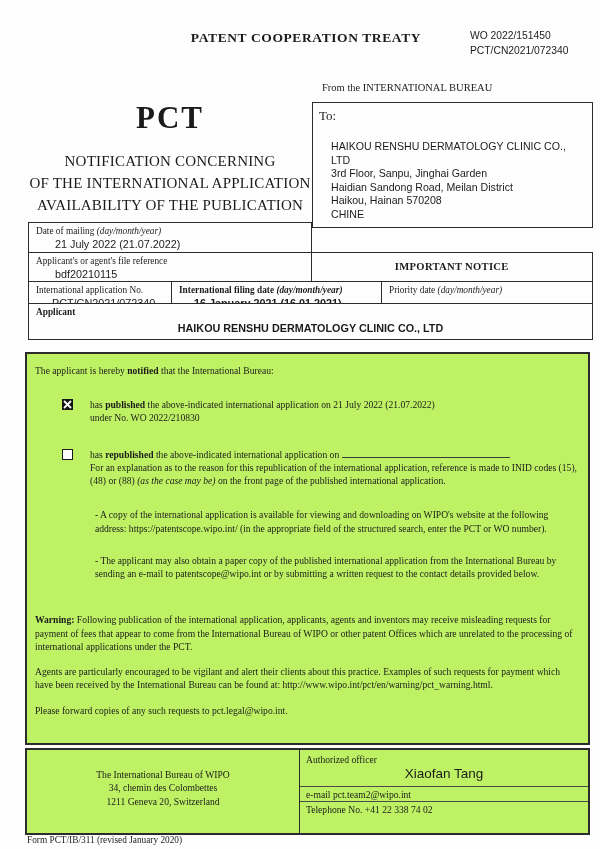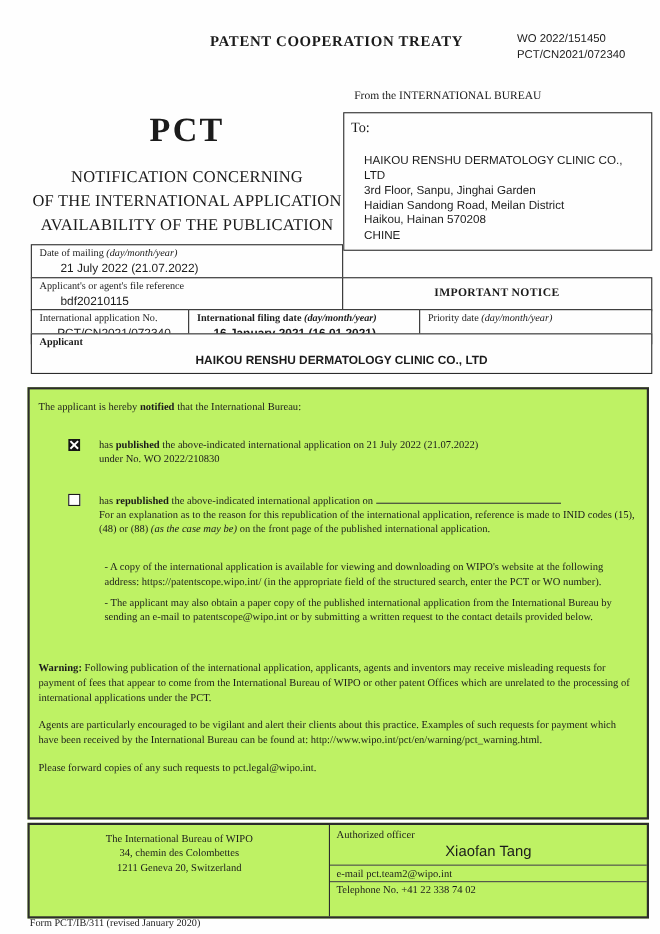--- a/index.html
+++ b/index.html
@@ -44,27 +44,27 @@
   .main-box{left:25px;top:352px;width:565px;height:393px;border-width:2px;
     font-size:9.6px;line-height:1.38;padding:10px 9px 0 8px;}
   .cb-row{display:flex;margin-top:21px;margin-left:27px;}
   .cb{width:11px;height:11px;flex:0 0 11px;margin-top:1px;}
   .cb.empty{border:1.5px solid #1b1b1b;background:#fefefe;box-sizing:border-box;}
   .cb-text{margin-left:17px;margin-right:2px;}
   .blank{display:inline-block;border-bottom:1px solid #3a3a3a;height:9px;vertical-align:baseline;}
   .blank.w1{width:168px;}
   .blank.w2{width:208px;}
   .indent-para{margin:21px 2px 0 60px;}
-  .indent-para + .indent-para{margin-top:6px;}
+  .indent-para + .indent-para{margin-top:19px;}
   .warn-para{margin-top:33px;}
   .plain-para{margin-top:12px;}
 
   .footer-box{left:25px;top:748px;width:565px;height:87px;border-width:2px;display:flex;}
   .f-left{width:273px;border-right:1.5px solid #2c2c2c;box-sizing:border-box;
-    text-align:center;font-size:9.6px;line-height:1.4;padding-top:6px;}
+    text-align:center;font-size:9.6px;line-height:1.4;padding-top:18px;}
   .f-right{flex:1;display:flex;flex-direction:column;font-size:9.6px;}
   .officer-label{padding:4px 0 0 6px;}
   .officer-name{text-align:center;font-size:13.5px;padding:1px 0 5px 0;}
   .f-row{border-top:1px solid #4a4a4a;padding:2px 6px 1px 6px;}
   .form-number{left:27px;top:835px;font-size:9.3px;}
 </style>
 </head>
 <body>
 
 <div class="page">

